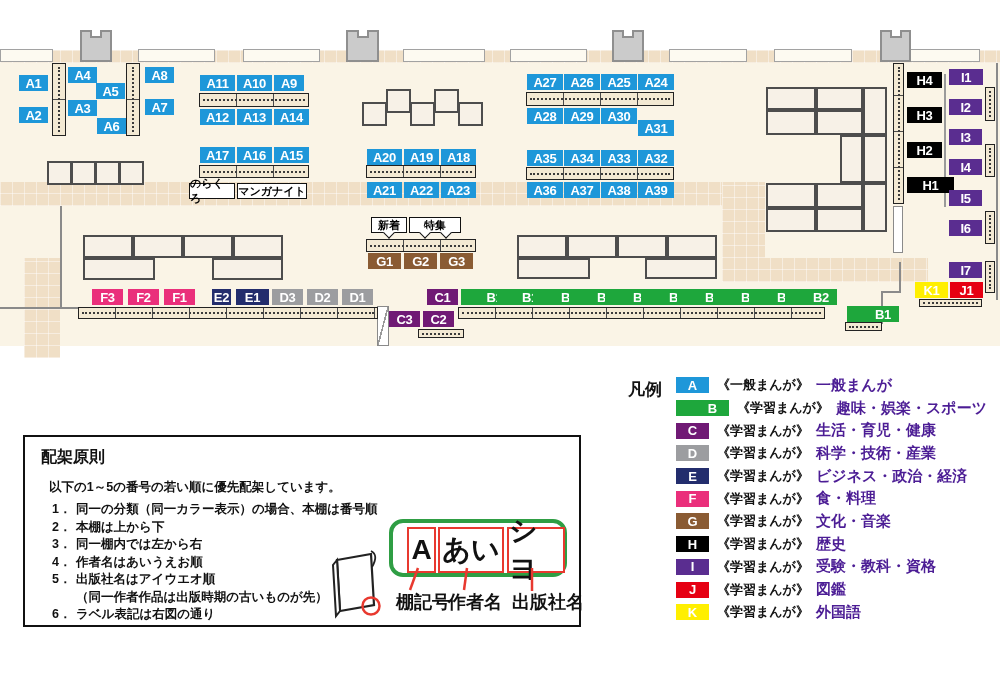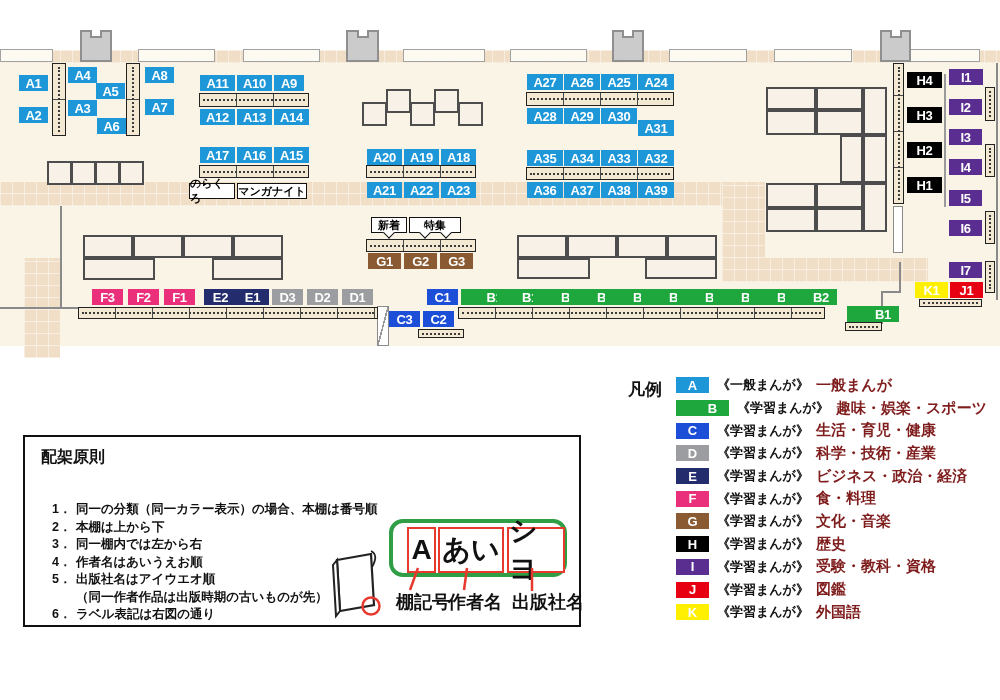--- a/index.html
+++ b/index.html
@@ -23,40 +23,40 @@
   .shelf{background:#f3e9d3;border:1.5px solid #222;}
   .shelf-h::after{content:"";position:absolute;left:3px;right:3px;top:50%;margin-top:-1px;border-top:2px dotted #3a3a3a;}
   .shelf-v::after{content:"";position:absolute;top:3px;bottom:3px;left:50%;margin-left:-1px;border-left:2px dotted #3a3a3a;}
   .seg-h{background-image:repeating-linear-gradient(90deg,transparent 0 36px,#4a4a4a 36px 37px);}
   .seg-v{background-image:repeating-linear-gradient(0deg,transparent 0 35px,#4a4a4a 35px 36px);}
   
   .tbl{background:#f7f1e7;border:2px solid #4d4d4d;}
   
   .chip{position:absolute;height:16px;display:flex;align-items:center;justify-content:center;
         color:#fff;font-weight:bold;font-size:13px;line-height:1;letter-spacing:-.3px;z-index:6;}
-  .cat-a{background:#1e97d9;} .cat-b{background:#1ea73c;padding-left:20px;} .cat-c{background:#1d4ed8;}
+  .cat-a{background:#1e97d9;} .cat-b{background:#1ea73c;padding-left:20px;} .cat-c{background:#701a75;}
   .cat-d{background:#9c9da0;} .cat-e{background:#232d6d;} .cat-f{background:#ea2f7b;}
   .cat-g{background:#8a5b33;} .cat-h{background:#000000;} .cat-i{background:#5a2d90;}
   .cat-j{background:#e60012;} .cat-k{background:#ffef00;}
   
   .tag{position:absolute;height:16px;background:#fff;border:1.5px solid #111;display:flex;align-items:center;
        justify-content:center;font-size:11px;font-weight:bold;color:#000;z-index:7;box-sizing:border-box;}
   .tail1::after,.tail2::before,.tail2::after{content:"";position:absolute;bottom:-5px;width:7px;height:7px;background:#fff;
        border-right:1.5px solid #111;border-bottom:1.5px solid #111;transform:rotate(45deg);}
   .tail1::after{left:50%;margin-left:-4px;}
   .tail2::before{left:22%;} .tail2::after{left:64%;}
   
   #legend{position:absolute;left:628px;top:372px;width:365px;z-index:8;}
   .l-title{position:absolute;left:0;top:6px;font-size:17px;font-weight:bold;color:#111;}
   .l-rows{position:absolute;left:48px;top:2px;}
   .lrow{display:flex;align-items:center;height:22.7px;}
   .lchip{width:33px;height:16px;display:flex;align-items:center;justify-content:center;color:#fff;
          font-weight:bold;font-size:13px;margin-right:8px;flex:0 0 33px;}
   .lseries{font-size:13px;font-weight:bold;color:#111;white-space:nowrap;}
-  .llabel{font-size:15px;font-weight:bold;color:#7f1d1d;margin-left:7px;white-space:nowrap;}
+  .llabel{font-size:15px;font-weight:bold;color:#4c1d95;margin-left:7px;white-space:nowrap;}
   
   #principles{position:absolute;left:23px;top:435px;width:558px;height:192px;border:2.5px solid #111;
               background:#fff;z-index:8;box-sizing:border-box;}
   .p-title{position:absolute;left:16px;top:10px;font-size:16px;font-weight:bold;color:#111;}
   .p-intro{position:absolute;left:24px;top:42px;font-size:12.5px;font-weight:bold;color:#111;}
   .p-list{position:absolute;left:27px;top:64px;font-size:12.5px;font-weight:bold;color:#111;}
   .prow{display:flex;line-height:17.5px;}
   .pnum{width:24px;flex:0 0 24px;}
   .pnote{line-height:17.5px;margin-left:24px;}
   .pnote:empty{display:none;}
@@ -250,21 +250,21 @@
       <div class="chip cat-g" style="left: 404px; top: 253px; width: 33px;">G2</div>
 
       <div class="chip cat-g" style="left: 440px; top: 253px; width: 33px;">G3</div>
 
       <div class="chip cat-h" style="left: 907px; top: 72px; width: 35px;">H4</div>
 
       <div class="chip cat-h" style="left: 907px; top: 107px; width: 35px;">H3</div>
 
       <div class="chip cat-h" style="left: 907px; top: 142px; width: 35px;">H2</div>
 
-      <div class="chip cat-h" style="left: 907px; top: 177px; width: 35px;">H1</div>
+      <div class="chip cat-h" style="left: 907px; top: 177px; width: 47px;">H1</div>
 
       <div class="chip cat-i" style="left: 949px; top: 69px; width: 34px;">I1</div>
 
       <div class="chip cat-i" style="left: 949px; top: 99px; width: 33px;">I2</div>
 
       <div class="chip cat-i" style="left: 949px; top: 129px; width: 33px;">I3</div>
 
       <div class="chip cat-i" style="left: 949px; top: 159px; width: 33px;">I4</div>
 
       <div class="chip cat-i" style="left: 949px; top: 190px; width: 33px;">I5</div>
@@ -276,21 +276,21 @@
       <div class="chip cat-k" style="left: 915px; top: 282px; width: 33px;">K1</div>
 
       <div class="chip cat-j" style="left: 950px; top: 282px; width: 33px;">J1</div>
 
       <div class="chip cat-f" style="left: 92px; top: 289px; width: 31px;">F3</div>
 
       <div class="chip cat-f" style="left: 128px; top: 289px; width: 31px;">F2</div>
 
       <div class="chip cat-f" style="left: 164px; top: 289px; width: 31px;">F1</div>
 
-      <div class="chip cat-e" style="left: 204px; top: 289px; width: 33px;">E2</div>
+      <div class="chip cat-e" style="left: 212px; top: 289px; width: 19px;">E2</div>
 
       <div class="chip cat-e" style="left: 236px; top: 289px; width: 33px;">E1</div>
 
       <div class="chip cat-d" style="left: 272px; top: 289px; width: 31px;">D3</div>
 
       <div class="chip cat-d" style="left: 307px; top: 289px; width: 31px;">D2</div>
 
       <div class="chip cat-d" style="left: 342px; top: 289px; width: 31px;">D1</div>
 
       <div class="chip cat-c" style="left: 427px; top: 289px; width: 31px;">C1</div>
@@ -400,20 +400,21 @@
         <div class="lrow">
           <span class="lchip cat-k">K</span>
           <span class="lseries">《学習まんが》</span>
           <span class="llabel">外国語</span>
         </div>
       </div>
   </div>
 
   <div id="principles">
     <div class="p-title">配架原則</div>
+    <div class="p-intro">以下の1～5の番号の若い順に優先配架しています。</div>
     <div class="p-list">
 
         <div>
           <div class="prow">
             <span class="pnum">1．</span>
             <span class="ptext">同一の分類（同一カラー表示）の場合、本棚は番号順</span>
           </div>
 
         </div>
 

